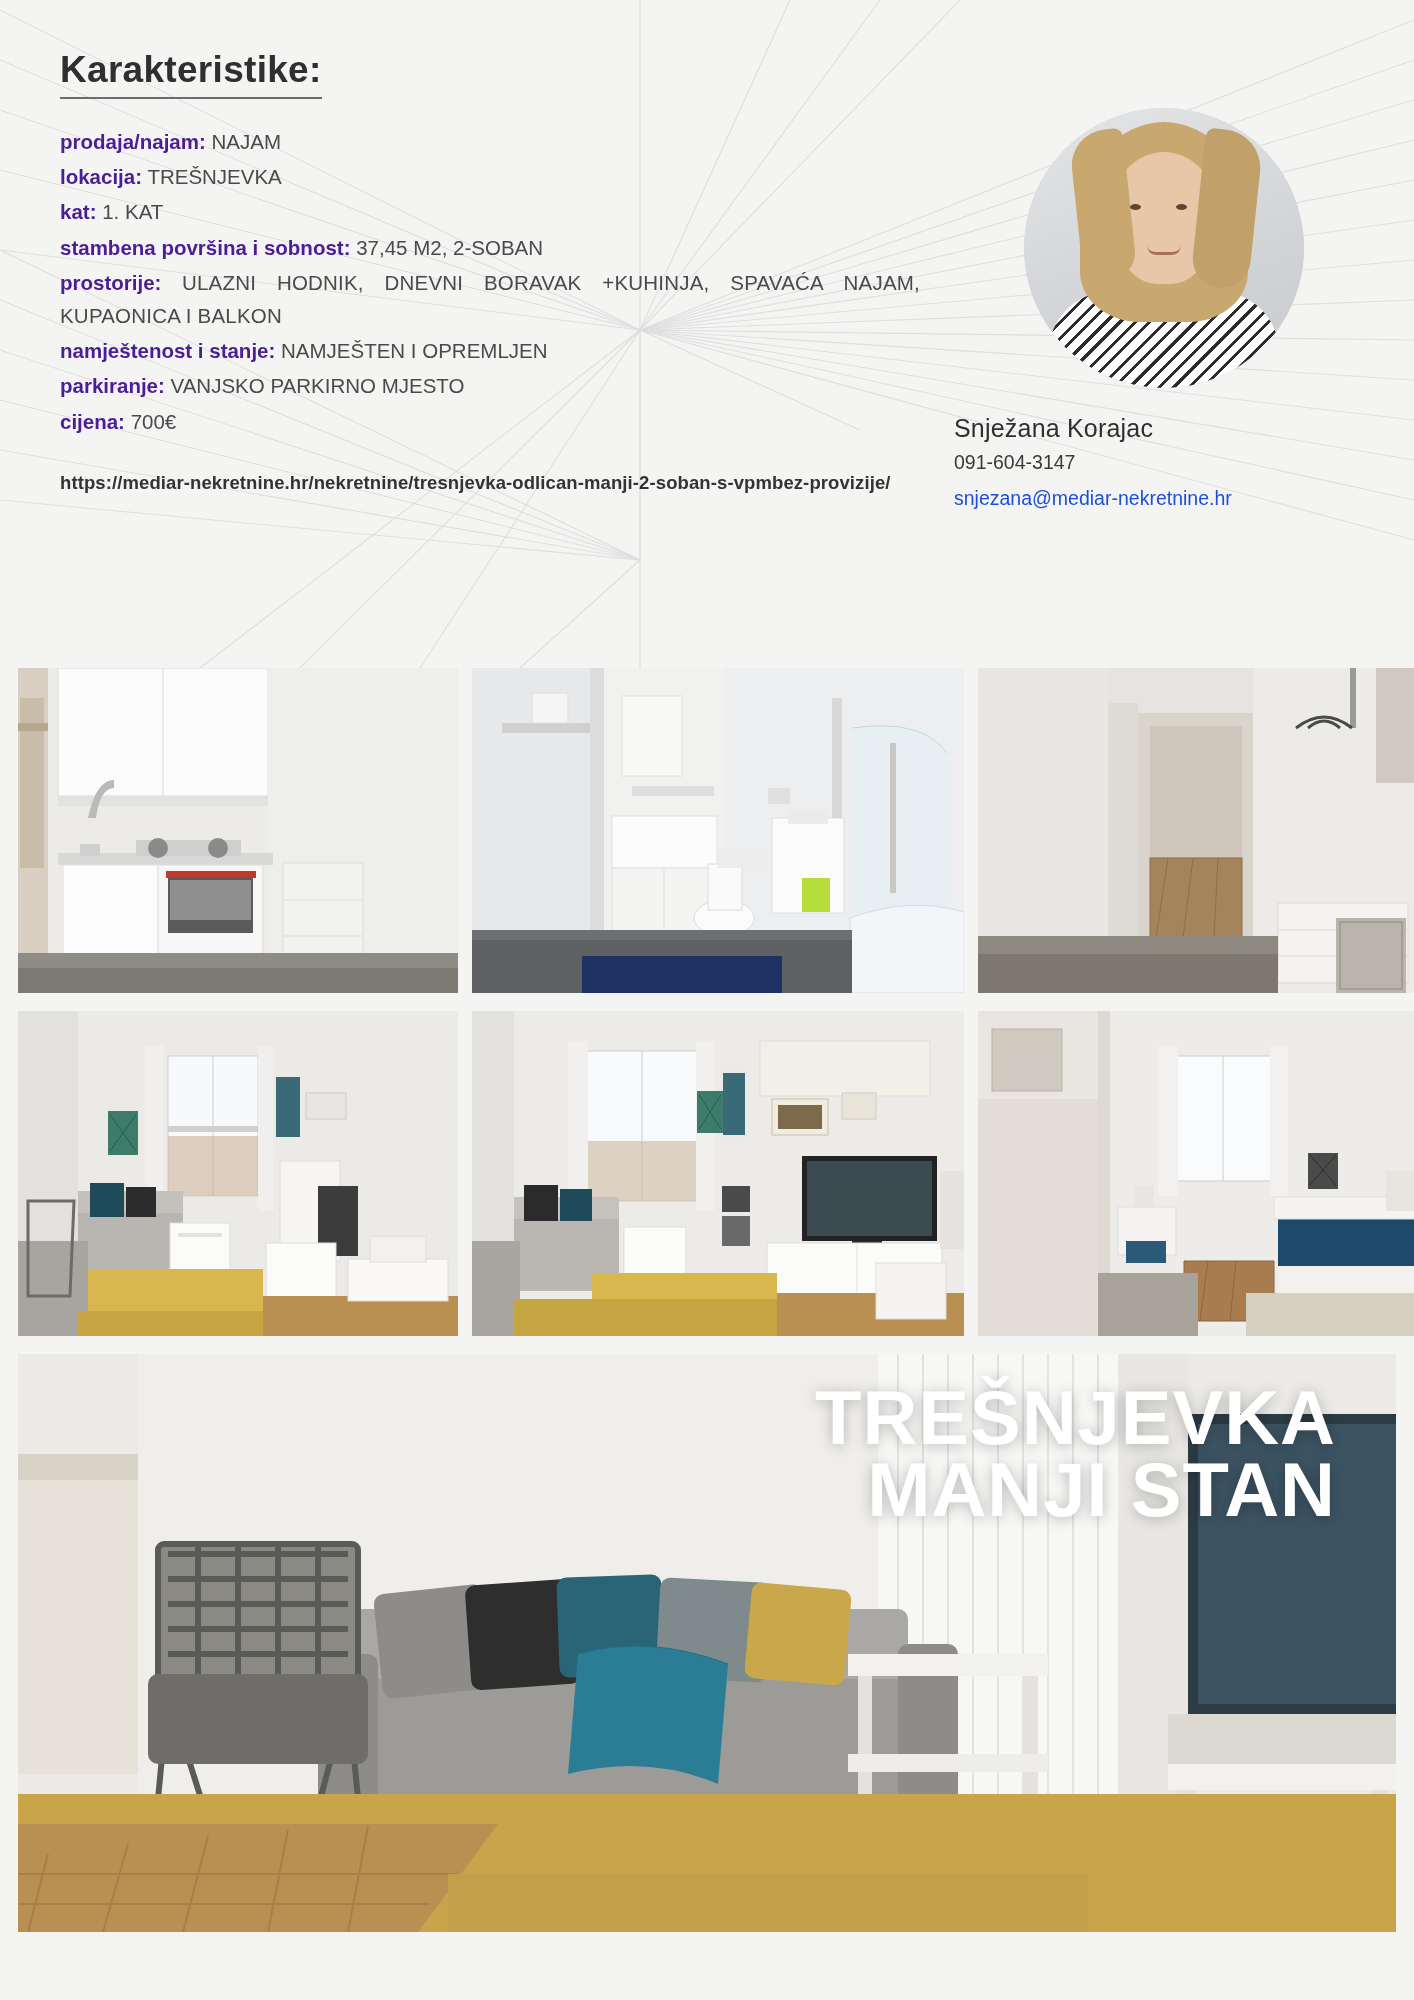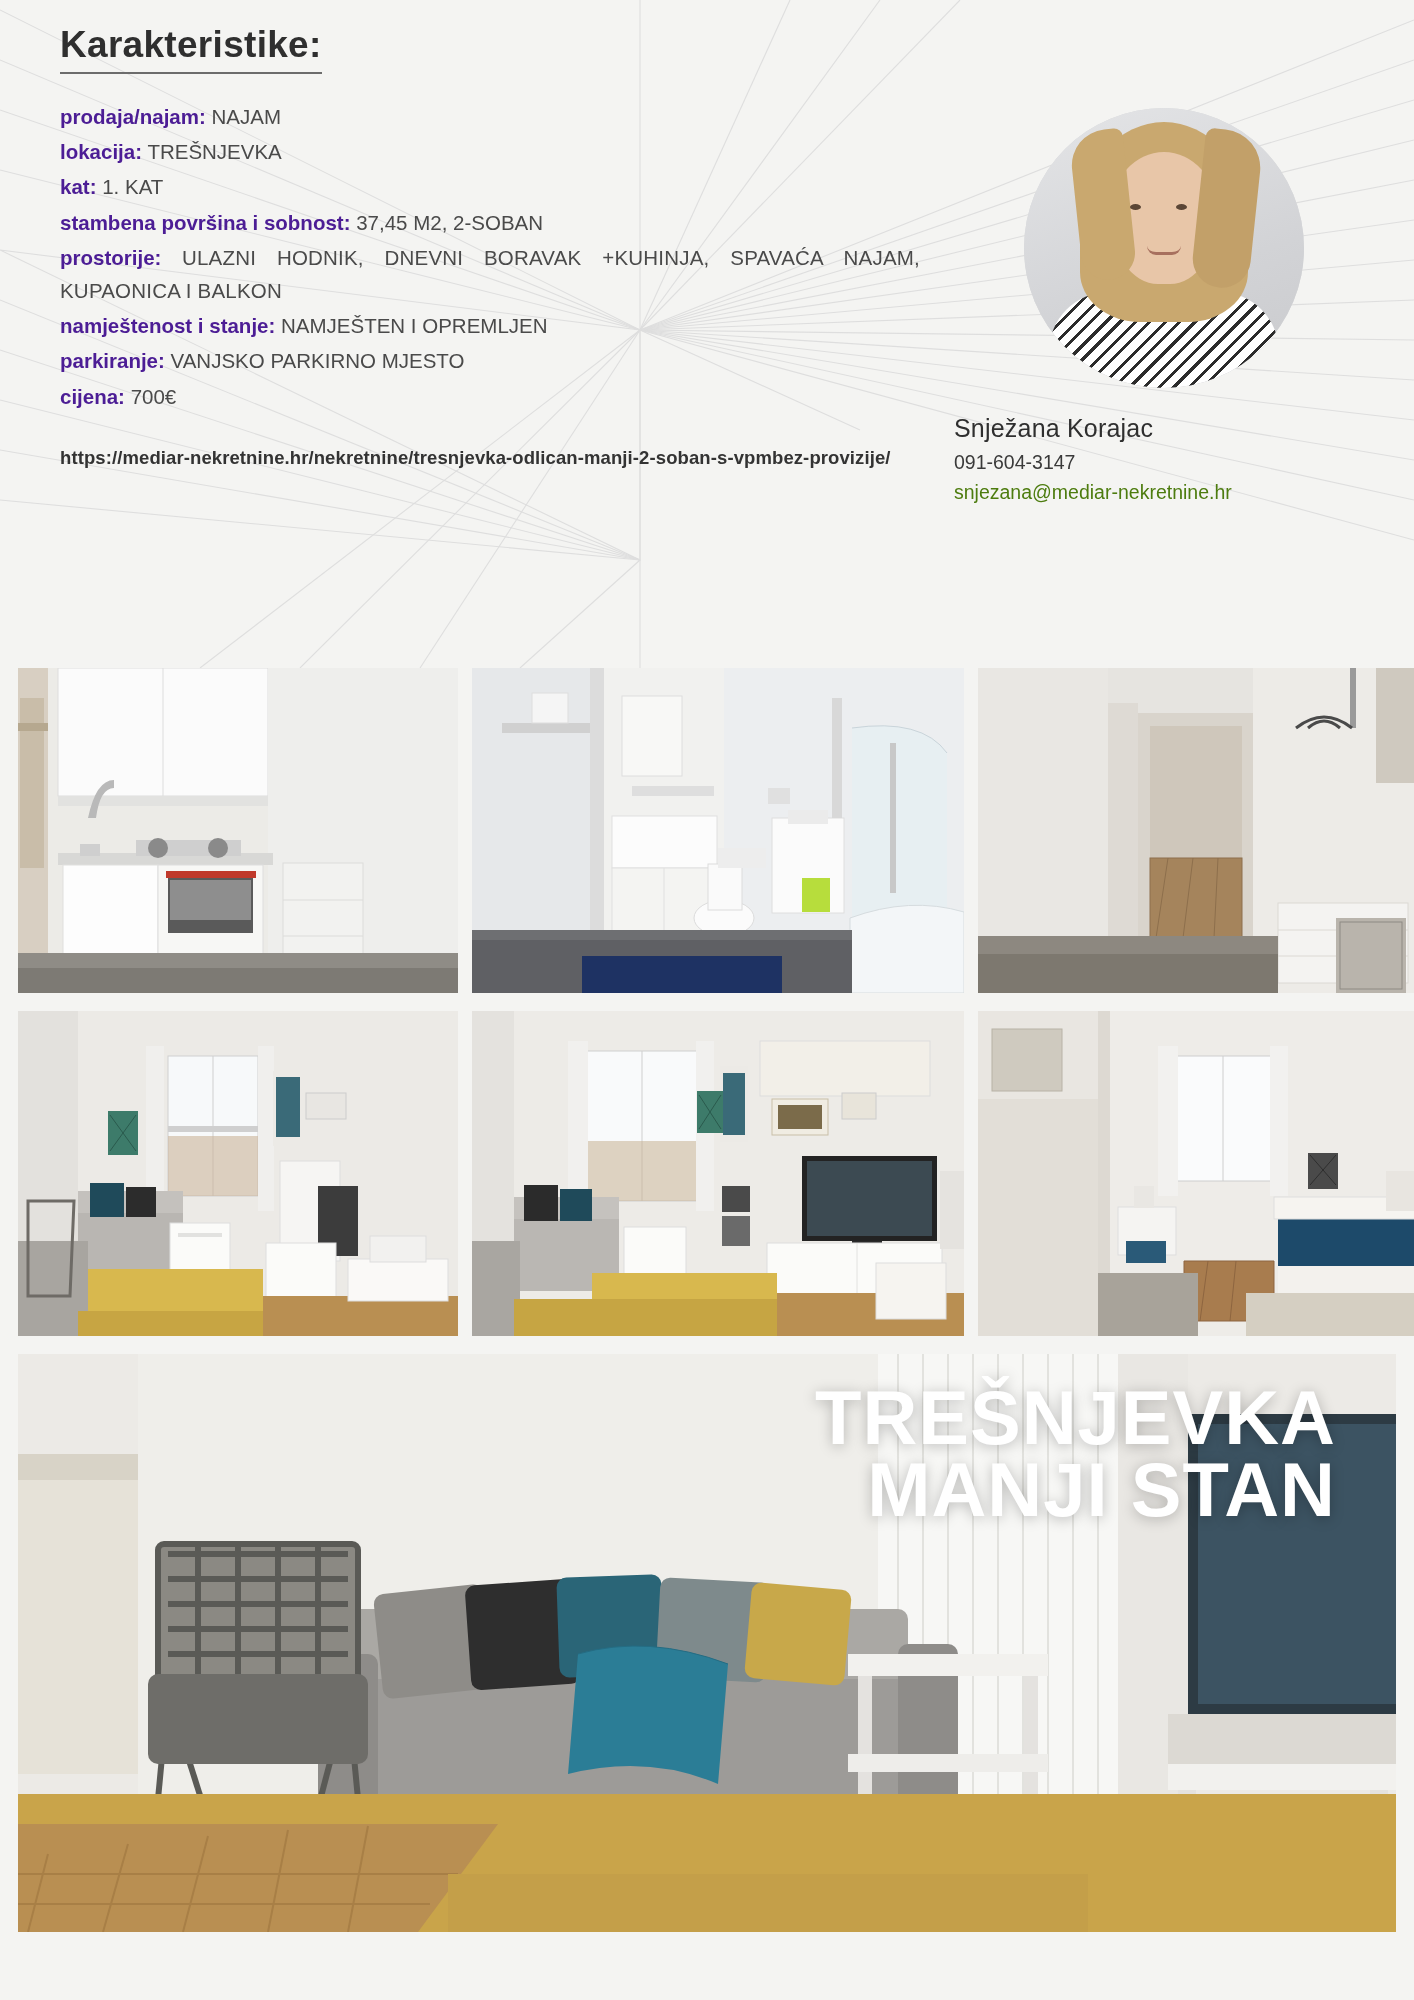--- a/index.html
+++ b/index.html
@@ -21,21 +21,21 @@
     background: #f4f4f2;
     overflow: hidden;
   }
   .header-lines {
     position: absolute;
     inset: 0;
     pointer-events: none;
   }
   .header-inner {
     position: relative;
-    padding: 24px 60px 0 60px;
+    padding: 49px 60px 0 60px;
     z-index: 2;
   }
   .title {
     font-size: 37px;
     font-weight: bold;
     color: #2f2f2f;
     letter-spacing: 0.3px;
     display: inline-block;
     border-bottom: 2px solid #6c6c6c;
     padding-bottom: 6px;
@@ -143,23 +143,23 @@
     font-size: 25px;
     color: #2f2f2f;
     letter-spacing: 0.2px;
   }
   .agent-phone {
     margin-top: 8px;
     font-size: 19.5px;
     color: #3a3a3a;
   }
   .agent-email {
-    margin-top: 7px;
+    margin-top: 13px;
     font-size: 19.5px;
-    color: #4d7c0f;
+    color: #1d4ed8;
   }
 
   
   .grid {
     display: grid;
     grid-template-columns: 440px 492px 444px;
     grid-auto-rows: 325px;
     gap: 18px 14px;
     padding: 0 18px;
   }

